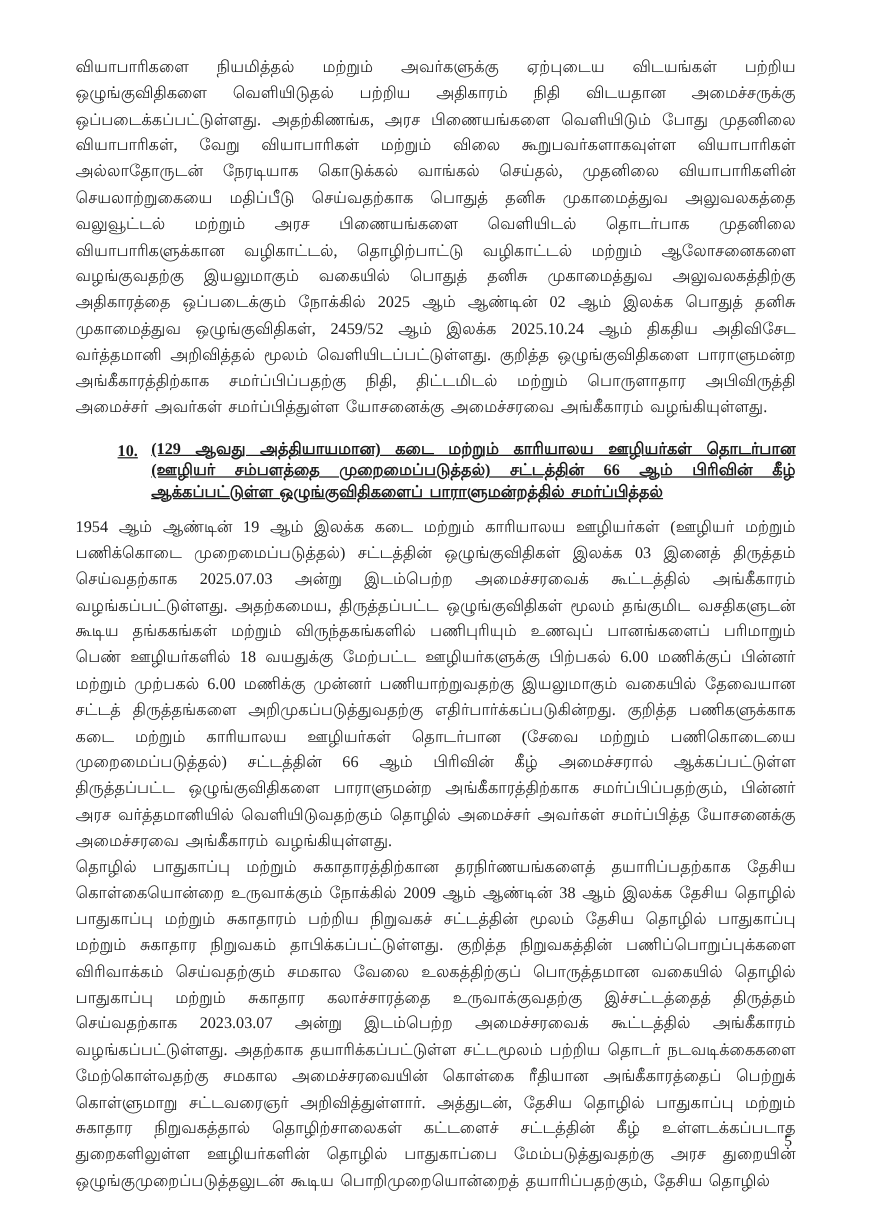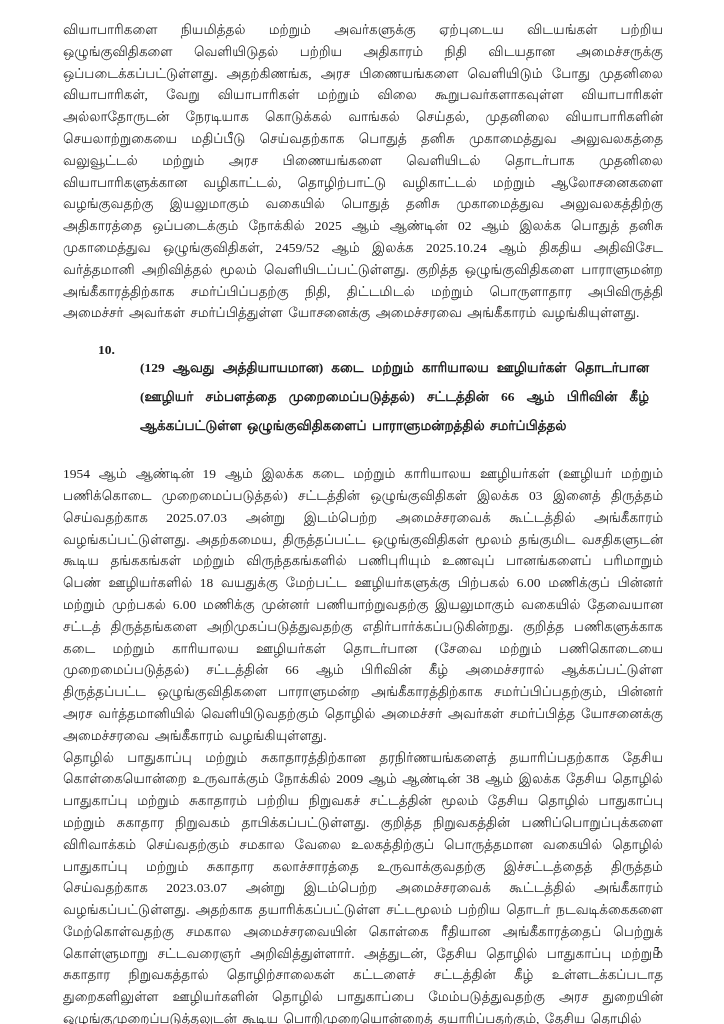--- a/index.html
+++ b/index.html
@@ -11,50 +11,51 @@
     width: 724px;
     height: 1024px;
     font-family: "Liberation Serif", serif;
     color: #1c1c1c;
   }
   .page {
     position: relative;
     box-sizing: border-box;
     width: 724px;
     height: 1024px;
-    padding: 19px 61px 20px 63px;
+    padding: 45px 61px 20px 63px;
     background: #ffffff;
   }
   .para {
     margin: 0;
     font-size: 13.5px;
     line-height: 21.8px;
     text-align: justify;
     text-justify: inter-word;
     word-spacing: 2px;
   }
   .item-head {
     display: flex;
     align-items: flex-start;
     margin: 15px 0 9px 35px;
+    text-decoration: underline;
   }
   .item-head .num {
     flex: 0 0 28px;
     font-weight: bold;
     font-size: 13.5px;
     line-height: 22px;
   }
   .item-head .title {
     font-weight: bold;
     font-size: 13.5px;
-    line-height: 29px;
+    line-height: 18px;
     text-align: justify;
     text-justify: inter-word;
     word-spacing: 2px;
-    margin: 14px;
+    margin: 0;
   }
   .page-number {
     position: absolute;
     top: 943px;
     right: 64px;
     font-size: 13px;
     line-height: 16px;
     color: #1c1c1c;
   }
 </style>

